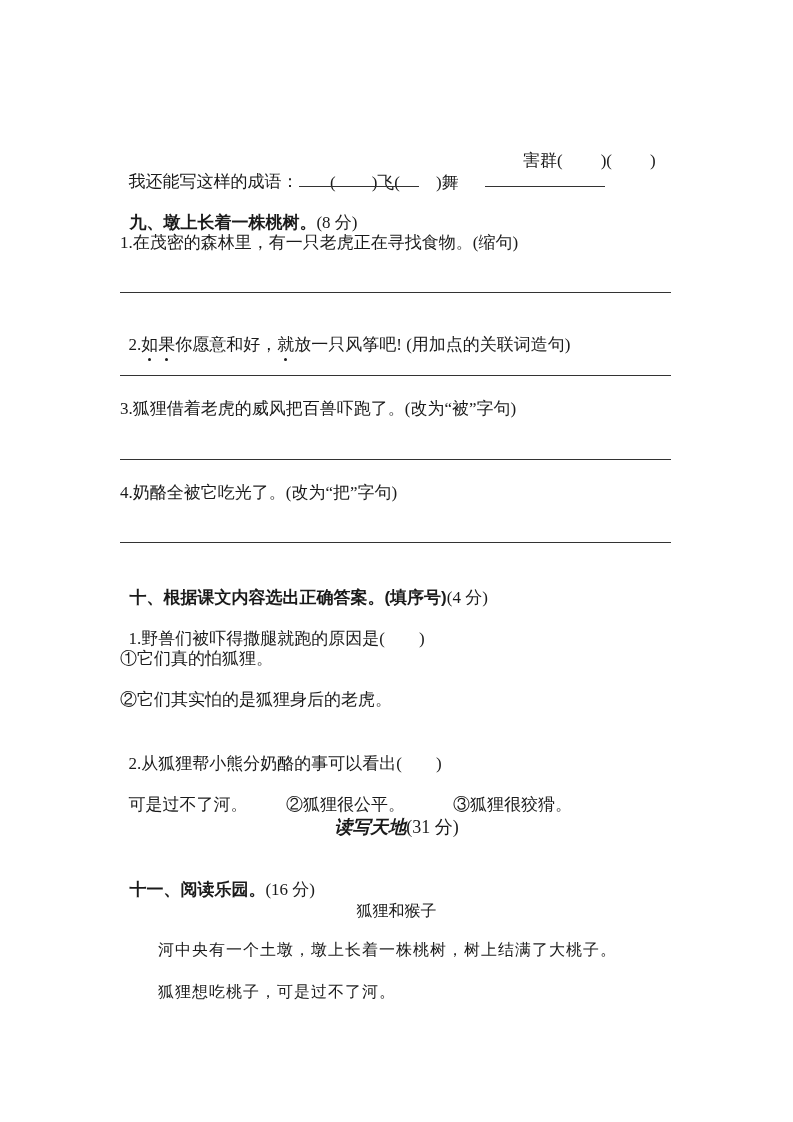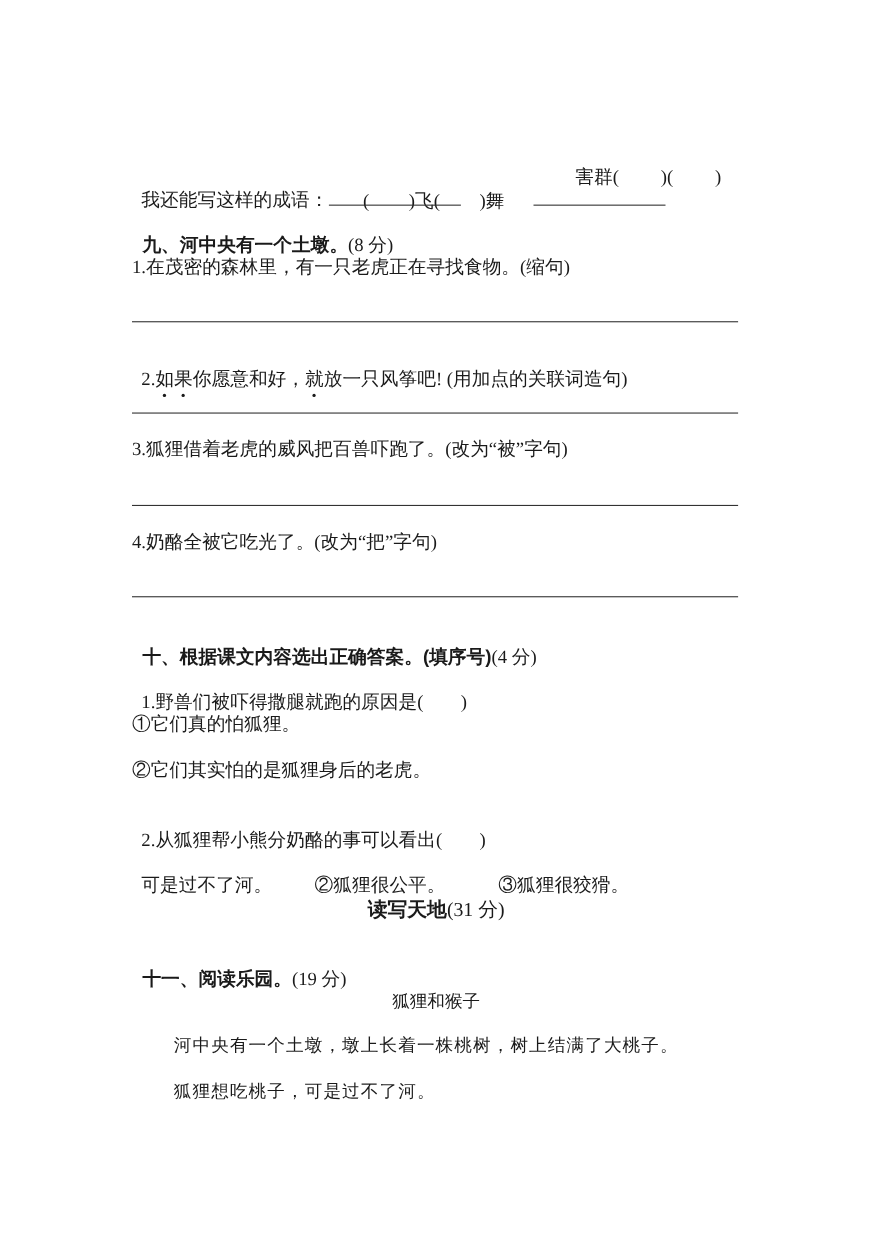--- a/index.html
+++ b/index.html
@@ -86,21 +86,21 @@
   <span class="seg" style="position:absolute;left:193px;">
     <span>(</span><span style="display:inline-block;width:36px;"></span><span>)飞(</span><span style="display:inline-block;width:36px;"></span><span>)舞</span>
   </span>
 </div>
 
 <div class="line" style="top:148px;">
   <span>我还能写这样的成语：</span><span class="blank" style="width:120px;"></span><span style="display:inline-block;width:66px;"></span><span class="blank" style="width:120px;"></span>
 </div>
 
 <div class="line heading" style="top:190px;">
-  <span>九、河中央有一个土墩。</span><span class="paren">(8 分)</span>
+  <span>九、墩上长着一株桃树。</span><span class="paren">(8 分)</span>
 </div>
 
 <div class="line" style="top:232px;">1.在茂密的森林里，有一只老虎正在寻找食物。(缩句)</div>
 <div class="answer-line" style="top:292px;"></div>
 
 <div class="line" style="top:312px;">
   <span>2.</span><span class="dotted">如</span><span class="dotted">果</span><span>你愿意和好，</span><span class="dotted">就</span><span>放一只风筝吧! (用加点的关联词造句)</span>
 </div>
 <div class="answer-line" style="top:375px;"></div>
 
@@ -121,23 +121,23 @@
 <div class="line" style="top:689px;">②它们其实怕的是狐狸身后的老虎。</div>
 
 <div class="line" style="top:731px;">
   <span>2.从狐狸帮小熊分奶酪的事可以看出(</span><span style="display:inline-block;width:34px;"></span><span>)</span>
 </div>
 <div class="line" style="top:772px;">
   <span>可是过不了河。</span><span style="position:absolute;left:166px;">②狐狸很公平。</span><span style="position:absolute;left:333px;">③狐狸很狡猾。</span>
 </div>
 
 <div class="center" style="top:815px;font-size:18px;line-height:24px;">
-  <span class="heading" style="font-size:18px;">读写天地</span><span style="font-family:'Liberation Serif','DejaVu Serif',serif;font-size:18px;margin-top:40px;">(31 分)</span>
+  <span class="heading" style="font-size:18px;font-style:italic;">读写天地</span><span style="font-family:'Liberation Serif','DejaVu Serif',serif;font-size:18px;margin-top:40px;">(31 分)</span>
 </div>
 
 <div class="line heading" style="top:857px;">
-  <span>十一、阅读乐园。</span><span class="paren">(19 分)</span>
+  <span>十一、阅读乐园。</span><span class="paren">(16 分)</span>
 </div>
 
 <div class="center" style="top:900px;font-family:'Liberation Sans','DejaVu Sans',sans-serif;font-size:16px;line-height:22px;">狐狸和猴子</div>
 
 <div class="passage" style="top:940px;">河中央有一个土墩，墩上长着一株桃树，树上结满了大桃子。</div>
 <div class="passage" style="top:982px;">狐狸想吃桃子，可是过不了河。</div>
 
 </body></html>

